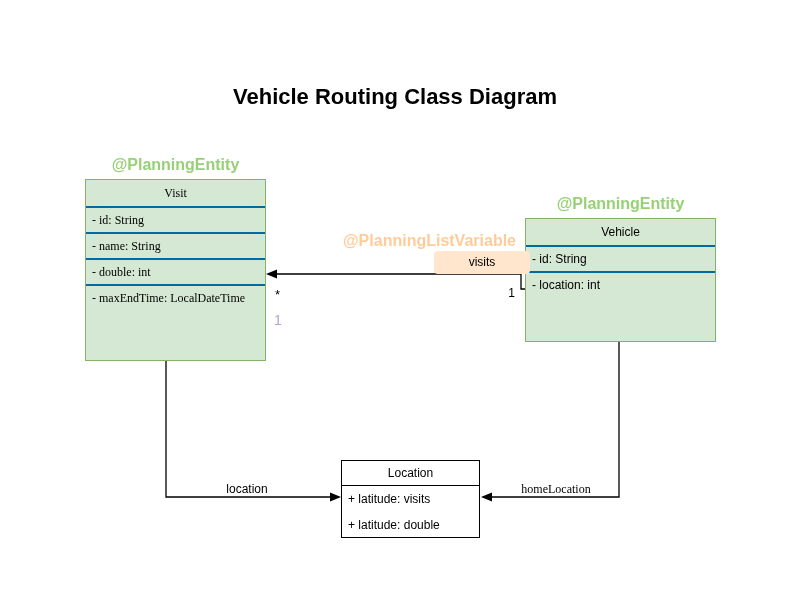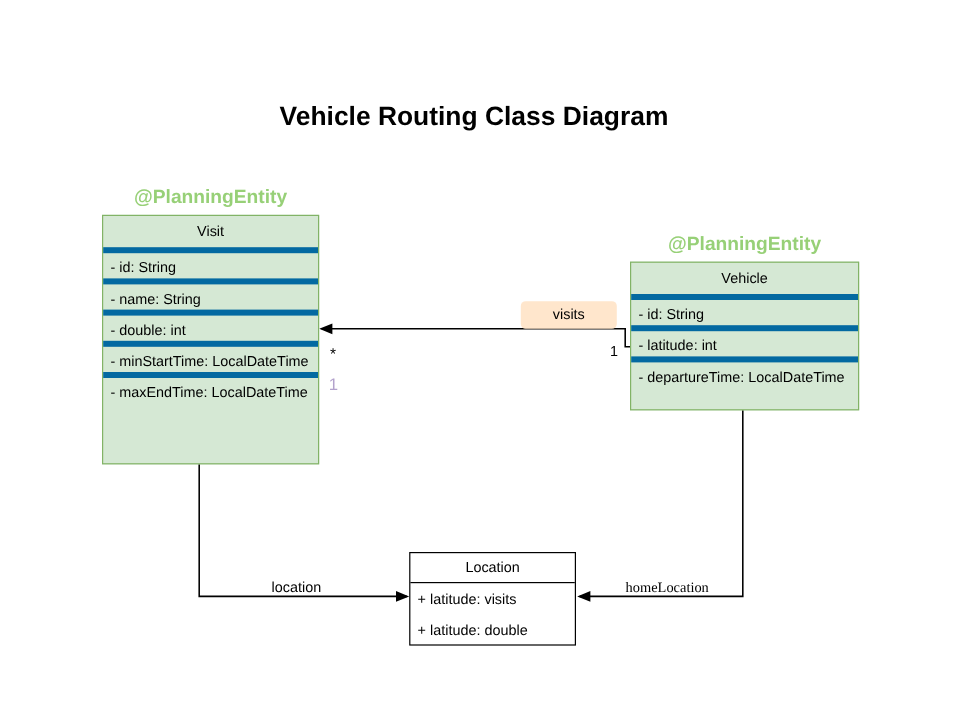--- a/index.html
+++ b/index.html
@@ -16,36 +16,36 @@
   .uml-class {
     position:absolute; box-sizing:border-box;
     font-size:12px; color:#000; white-space:nowrap;
   }
   .uml-class.green { background:#d5e8d4; border:1px solid #82b366; }
   .uml-class.plain { background:#ffffff; border:1px solid #000000; }
 
   .uml-class .hdr { height:26px; line-height:26px; text-align:center; }
   .uml-class .row {
     box-sizing:border-box; height:26px; line-height:25px;
-    padding-left:6px; border-top:5px solid #0369a1; overflow:hidden;
+    padding-left:6px; border-top:2px solid #0369a1; overflow:hidden;
   }
   .uml-class.plain .hdr { height:24px; line-height:24px; border-bottom:1px solid #000; }
   .uml-class.plain .row { border-top:none; line-height:26px; }
 
-  .visit-class    { left:85px;  top:179px; width:181px; height:208px; }
+  .visit-class    { left:85px;  top:179px; width:181px; height:182px;font-family:Liberation Serif, serif; }
   .vehicle-class  { left:525px; top:218px; width:191px; height:124px; }
   .location-class { left:341px; top:460px; width:139px; height:78px; }
 
   .anno { position:absolute; font-size:16px; font-weight:bold; white-space:nowrap; }
   .anno-visit    { left:85px;  top:156px; width:181px; text-align:center; color:#97d077; }
   .anno-vehicle  { left:525px; top:195px; width:191px; text-align:center; color:#97d077; }
   .anno-listvar  { left:316px; top:232px; width:200px; text-align:right;  color:#ffcc99; }
 
   .edge-badge {
-    position:absolute; left:434px; top:251px; width:80px; height:23px;
+    position:absolute; left:434px; top:251px; width:96px; height:23px;
     line-height:23px; text-align:center; font-size:12px; color:#000;
     background:#ffe6cc; border-radius:4px;
   }
 
   .edge-label { position:absolute; font-size:12px; color:#000; text-align:center; white-space:nowrap; }
   .label-location     { left:207px; top:482px; width:80px; }
   .label-homelocation { left:506px; top:482px; width:100px;font-family:Liberation Serif, serif; }
 
   .mult { position:absolute; font-size:12px; color:#000; }
   .mult-vehicle-1 { left:497px; top:286px; width:18px; text-align:right; }
@@ -70,38 +70,37 @@
     <polyline points="619,322 619,497 483,497" fill="none" stroke="#000000" stroke-width="1.3"></polyline>
     <polygon points="481,497 492,492.5 492,501.5" fill="#000000"></polygon>
   </svg>
 
   <div class="anno anno-visit">@PlanningEntity</div>
   <div class="uml-class green visit-class">
     <div class="hdr">Visit</div>
     <div class="row">- id: String</div>
     <div class="row">- name: String</div>
     <div class="row">- double: int</div>
-    <div class="row">- minStartTime: LocalDateTime</div>
     <div class="row">- maxEndTime: LocalDateTime</div>
   </div>
 
   <div class="anno anno-vehicle">@PlanningEntity</div>
   <div class="uml-class green vehicle-class">
     <div class="hdr">Vehicle</div>
     <div class="row">- id: String</div>
-    <div class="row">- latitude: int</div>
-    <div class="row">- departureTime: LocalDateTime</div>
+    <div class="row">- location: int</div>
   </div>
 
   <div class="uml-class plain location-class">
     <div class="hdr">Location</div>
     <div class="row">+ latitude: visits</div>
     <div class="row">+ latitude: double</div>
   </div>
 
+  <div class="anno anno-listvar">@PlanningListVariable</div>
   <div class="edge-badge">visits</div>
   <div class="mult mult-vehicle-1">1</div>
   <div class="mult mult-visit-star">*</div>
   <div class="mult mult-extra-1">1</div>
 
   <div class="edge-label label-location">location</div>
   <div class="edge-label label-homelocation">homeLocation</div>
 
 </div>
 

